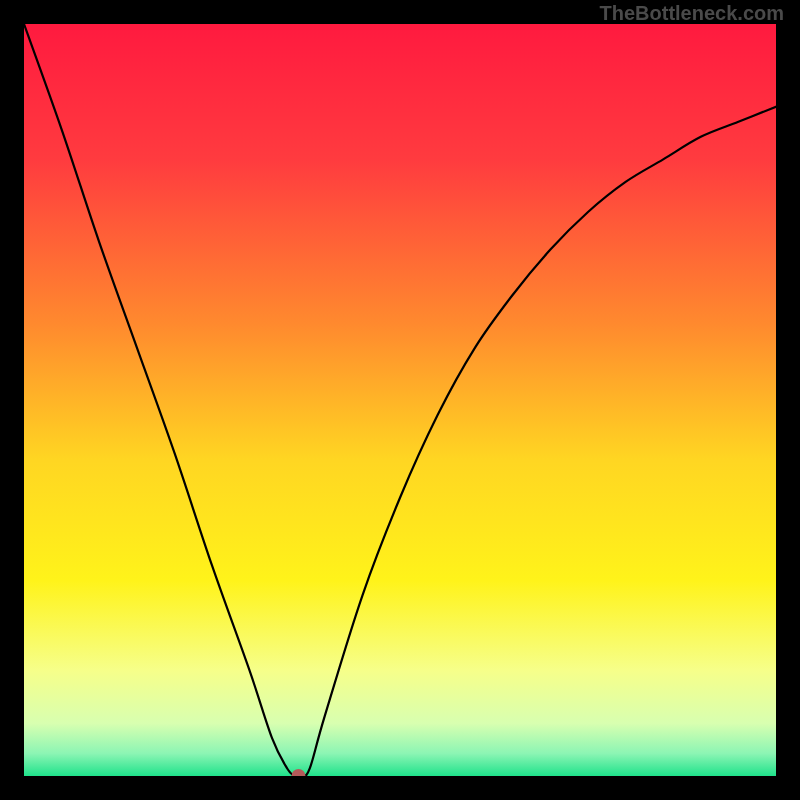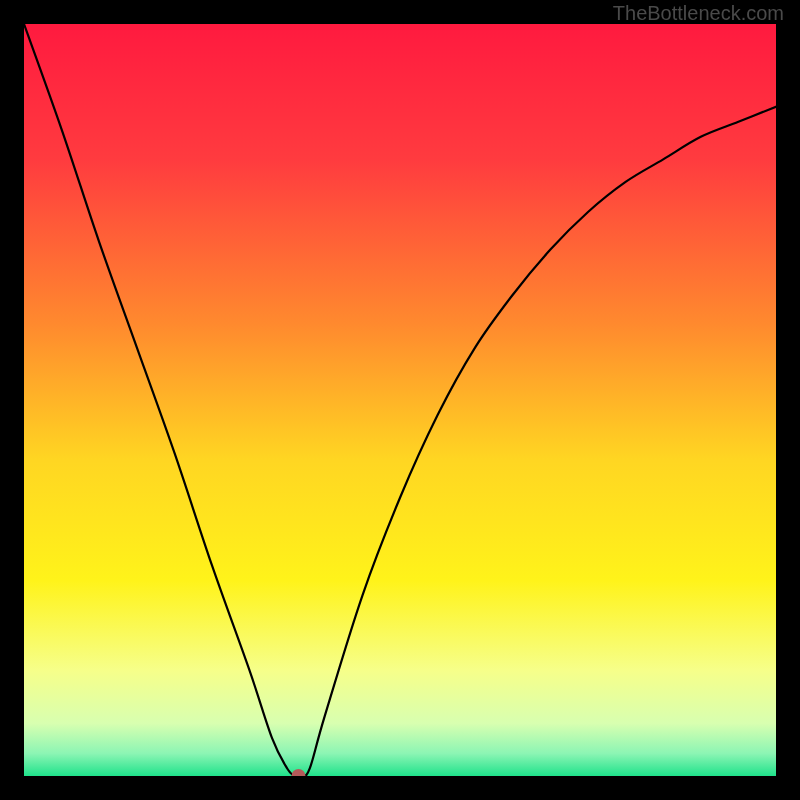--- a/index.html
+++ b/index.html
@@ -9,21 +9,21 @@
     background: #000;
     position: relative;
     font-family: Arial, Helvetica, sans-serif;
   }
   .watermark {
     position: absolute;
     top: 2px;
     right: 16px;
     color: #4a4a4a;
     font-size: 20px;
-    font-weight: 400;
+    font-weight: 700;
     z-index: 10;
   }
   .frame {
     position: absolute;
     left: 24px;
     top: 24px;
     width: 752px;
     height: 752px;
     background: #000;
   }

